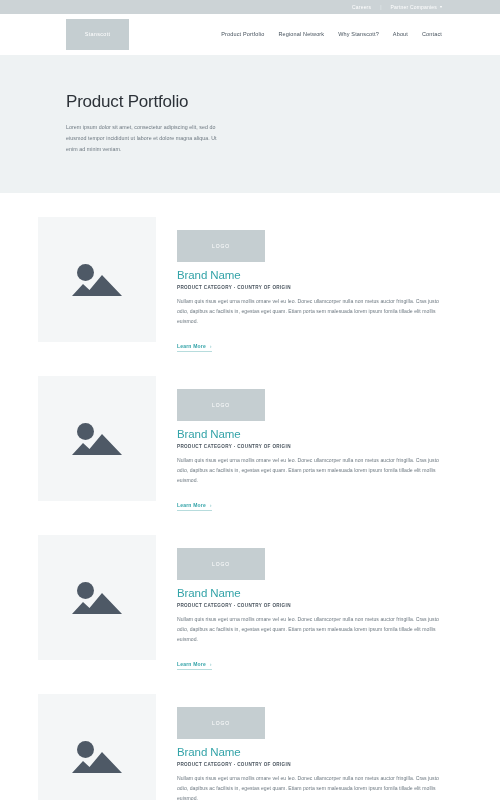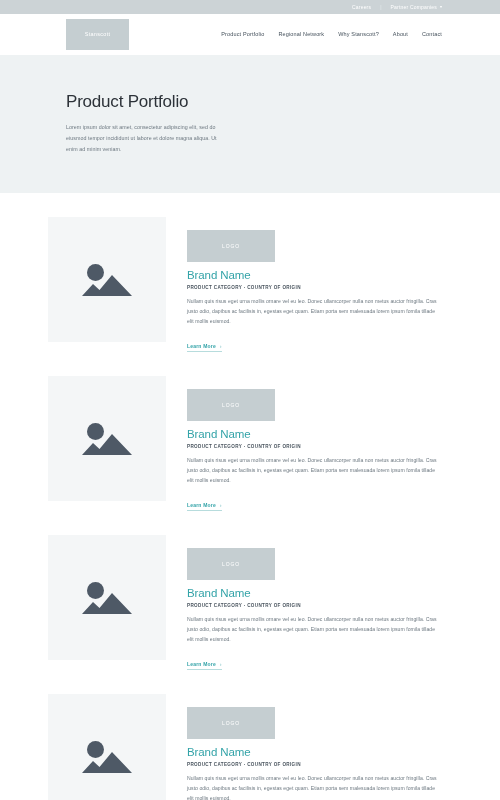--- a/index.html
+++ b/index.html
@@ -110,21 +110,21 @@
     letter-spacing: 0.05px;
   }
 
   
   .products {
     padding: 0 0 0 0;
     background: #ffffff;
   }
   .card {
     display: flex;
-    padding-left: 48px;
+    padding-left: 38px;
     padding-right: 58px;
     margin-top: 24px;
   }
   .card:first-child { margin-top: 24px; }
 
   .thumb {
     width: 118px;
     height: 125px;
     background: #f4f6f7;
     flex: 0 0 118px;

